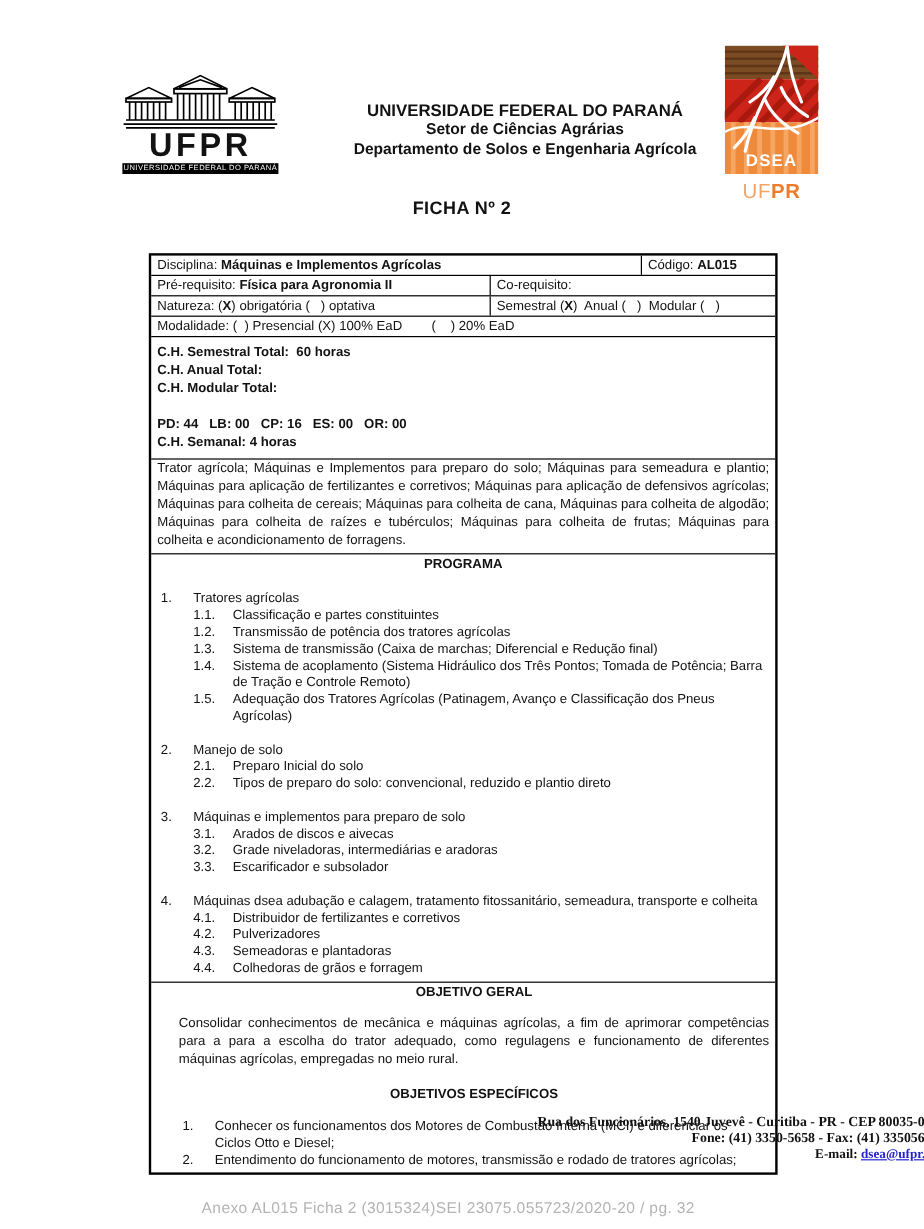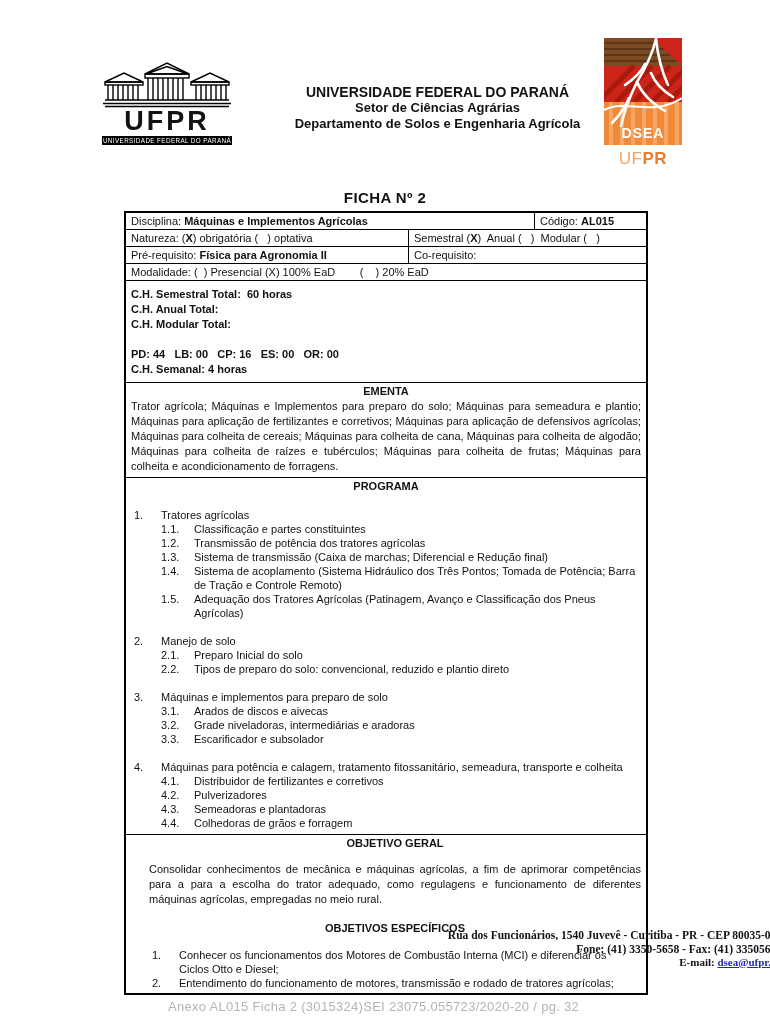--- a/index.html
+++ b/index.html
@@ -16,21 +16,21 @@
   .org-block{position:absolute;left:250px;top:84px;width:375px;text-align:center;
              font-weight:bold;line-height:16px;}
   .org-l1{font-size:14px;}
   .org-l2,.org-l3{font-size:13px;}
   .dsea-logo{position:absolute;left:604px;top:38px;width:78px;text-align:center;}
   .dsea-sub{font-size:17px;font-weight:bold;line-height:18px;margin-top:1px;letter-spacing:.5px;}
   .dsea-sub .lt{color:#f2a464;font-weight:normal;}
   .dsea-sub .bd{color:#ed7d2b;}
 
   
-  .doc-title{position:absolute;top:189px;left:0;width:100%;text-align:center;
+  .doc-title{position:absolute;top:165px;left:0;width:100%;text-align:center;
              font-size:15px;font-weight:bold;letter-spacing:.4px;}
 
   
   .tbl{position:absolute;left:124px;top:211px;width:520px;border:2px solid #000;
        font-size:11px;line-height:14px;}
   .trow{border-bottom:1px solid #000;}
   .trow:last-child{border-bottom:none;padding-left:18px;}
   .split{display:flex;}
   .cell{padding:1px 5px;white-space:pre-wrap;}
   .r1-left{width:398px;}
@@ -140,44 +140,43 @@
   <div class="doc-title">FICHA Nº 2</div>
 
   <div class="tbl">
 
     <div class="trow split">
       <div class="cell r1-left"><span>Disciplina: </span><b>Máquinas e Implementos Agrícolas</b></div>
       <div class="cell r1-right"><span>Código: </span><b>AL015</b></div>
     </div>
 
     <div class="trow split">
+      <div class="cell r2-left"><span>Pré-requisito: </span><b>Física para Agronomia II</b></div>
+      <div class="cell r2-right"><span>Co-requisito:</span></div>
+    </div>
+
+    <div class="trow split">
       <div class="cell r2-left"><span>Natureza: (</span><b>X</b><span>) obrigatória (   ) optativa</span></div>
       <div class="cell r2-right"><span>Semestral (</span><b>X</b><span>)  Anual (   )  Modular (   )</span></div>
-    </div>
-
-    <div class="trow split">
-      <div class="cell r2-left"><span>Pré-requisito: </span><b>Física para Agronomia II</b></div>
-      <div class="cell r2-right"><span>Co-requisito:</span></div>
     </div>
 
     <div class="trow">
       <div class="cell"><span>Modalidade: (  ) Presencial (X) 100% EaD        (    ) 20% EaD</span></div>
     </div>
 
     <div class="trow ch-block">
       <div class="chline"><span>C.H. Semestral Total:  </span><b>60 horas</b></div>
       <div class="chline">C.H. Anual Total:</div>
       <div class="chline">C.H. Modular Total:</div>
       <div class="chline sp"></div>
       <div class="chline"><span>PD: </span><b>44</b><span>   LB: 00   CP: </span><b>16</b><span>   ES: 00   OR: 00</span></div>
       <div class="chline"><span>C.H. Semanal: </span><b>4 horas</b></div>
     </div>
 
     <div class="trow">
-      <div class="sec-h">EMENTA</div>
       <div class="para">Trator agrícola; Máquinas e Implementos para preparo do solo; Máquinas para semeadura e plantio; Máquinas para aplicação de fertilizantes e corretivos; Máquinas para aplicação de defensivos agrícolas; Máquinas para colheita de cereais; Máquinas para colheita de cana, Máquinas para colheita de algodão; Máquinas para colheita de raízes e tubérculos; Máquinas para colheita de frutas; Máquinas para colheita e acondicionamento de forragens.</div>
     </div>
 
     <div class="trow">
       <div class="sec-h">PROGRAMA</div>
       <div class="list">
           <div class="li lvl1 gap">
             <span class="num">1.</span>
             <span class="txt">Tratores agrícolas</span>
           </div>
@@ -224,21 +223,21 @@
           <div class="li lvl2">
             <span class="num">3.2.</span>
             <span class="txt">Grade niveladoras, intermediárias e aradoras</span>
           </div>
           <div class="li lvl2">
             <span class="num">3.3.</span>
             <span class="txt">Escarificador e subsolador</span>
           </div>
           <div class="li lvl1 gap">
             <span class="num">4.</span>
-            <span class="txt">Máquinas para potência e calagem, tratamento fitossanitário, semeadura, transporte e colheita</span>
+            <span class="txt">Máquinas dsea adubação e calagem, tratamento fitossanitário, semeadura, transporte e colheita</span>
           </div>
           <div class="li lvl2">
             <span class="num">4.1.</span>
             <span class="txt">Distribuidor de fertilizantes e corretivos</span>
           </div>
           <div class="li lvl2">
             <span class="num">4.2.</span>
             <span class="txt">Pulverizadores</span>
           </div>
           <div class="li lvl2">

